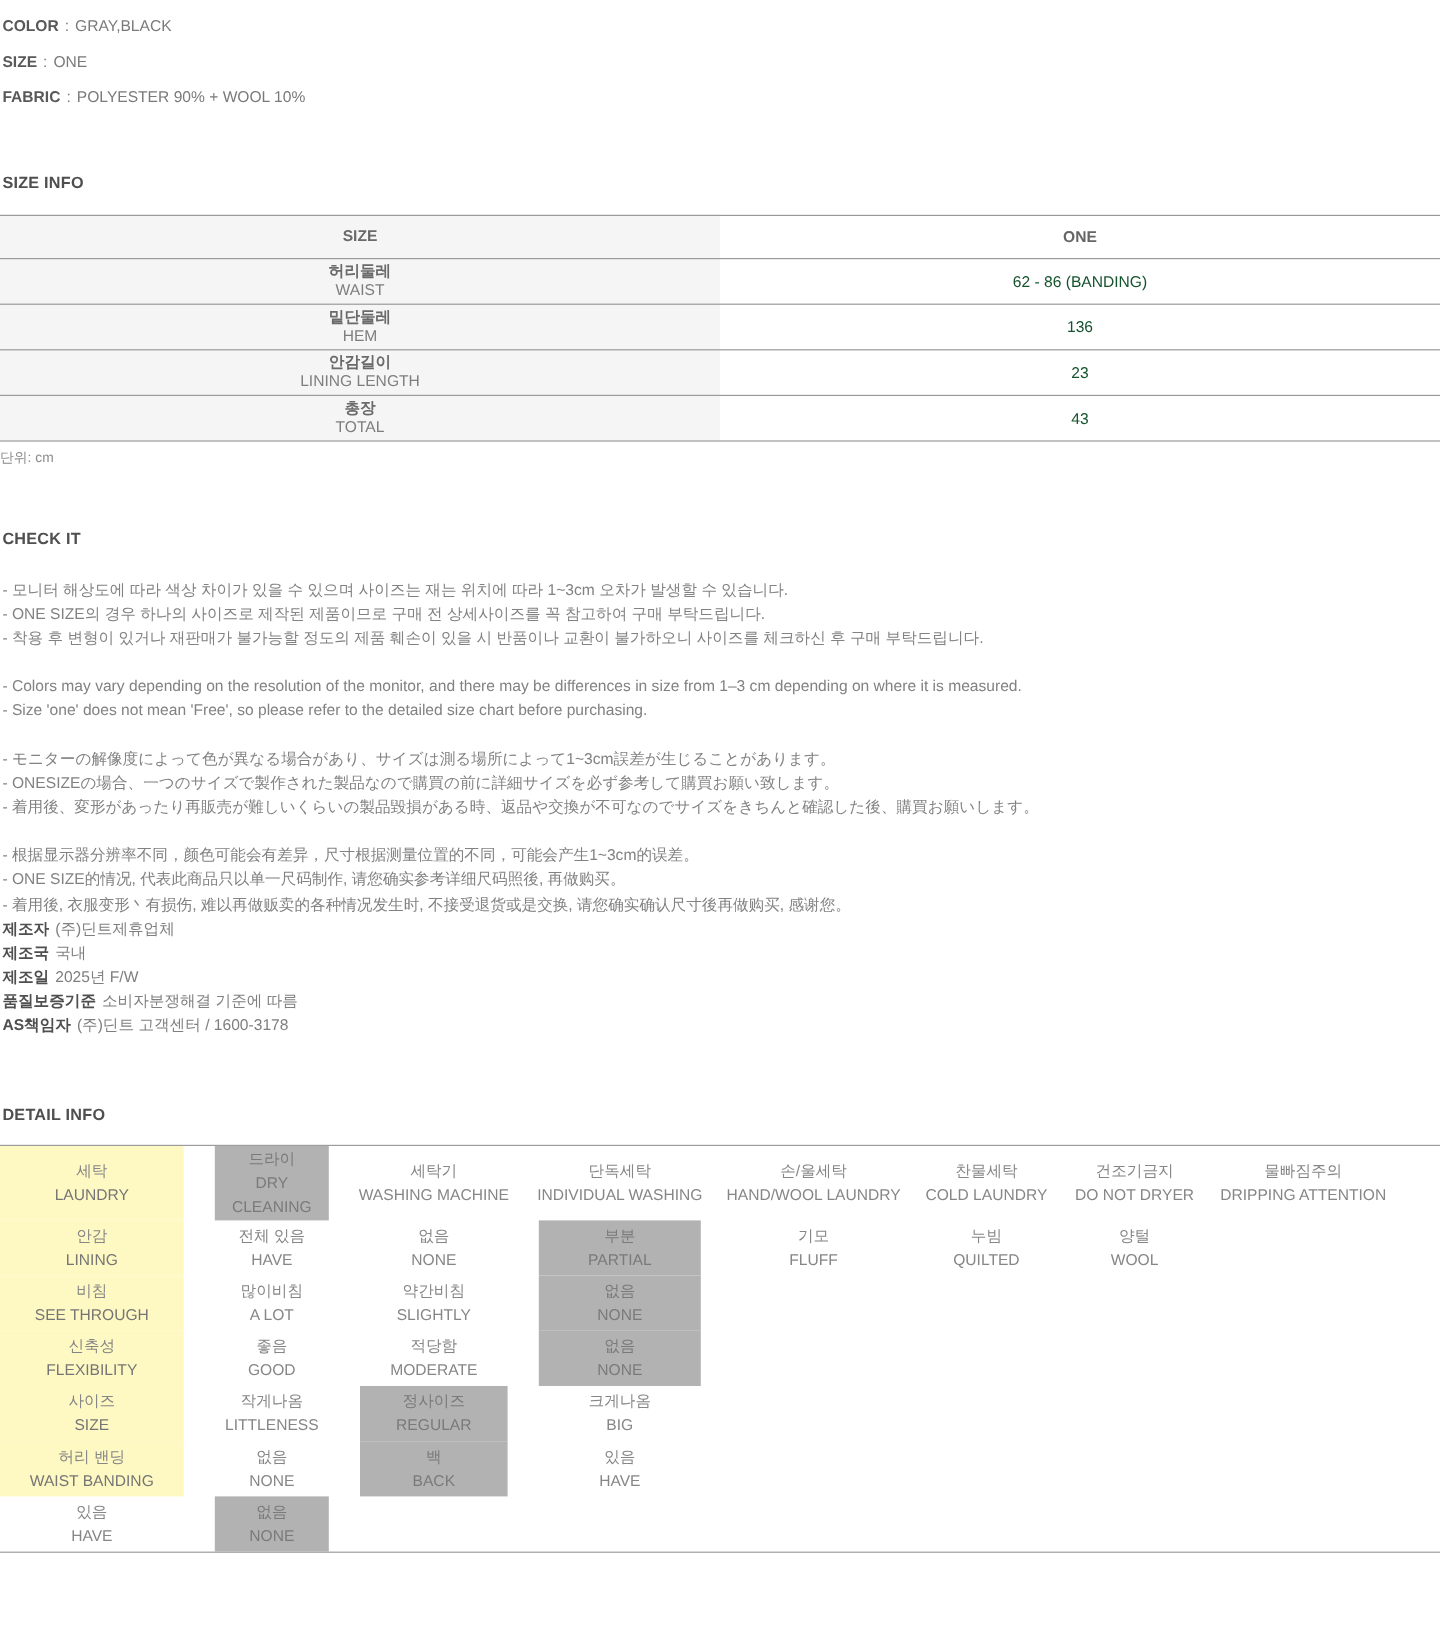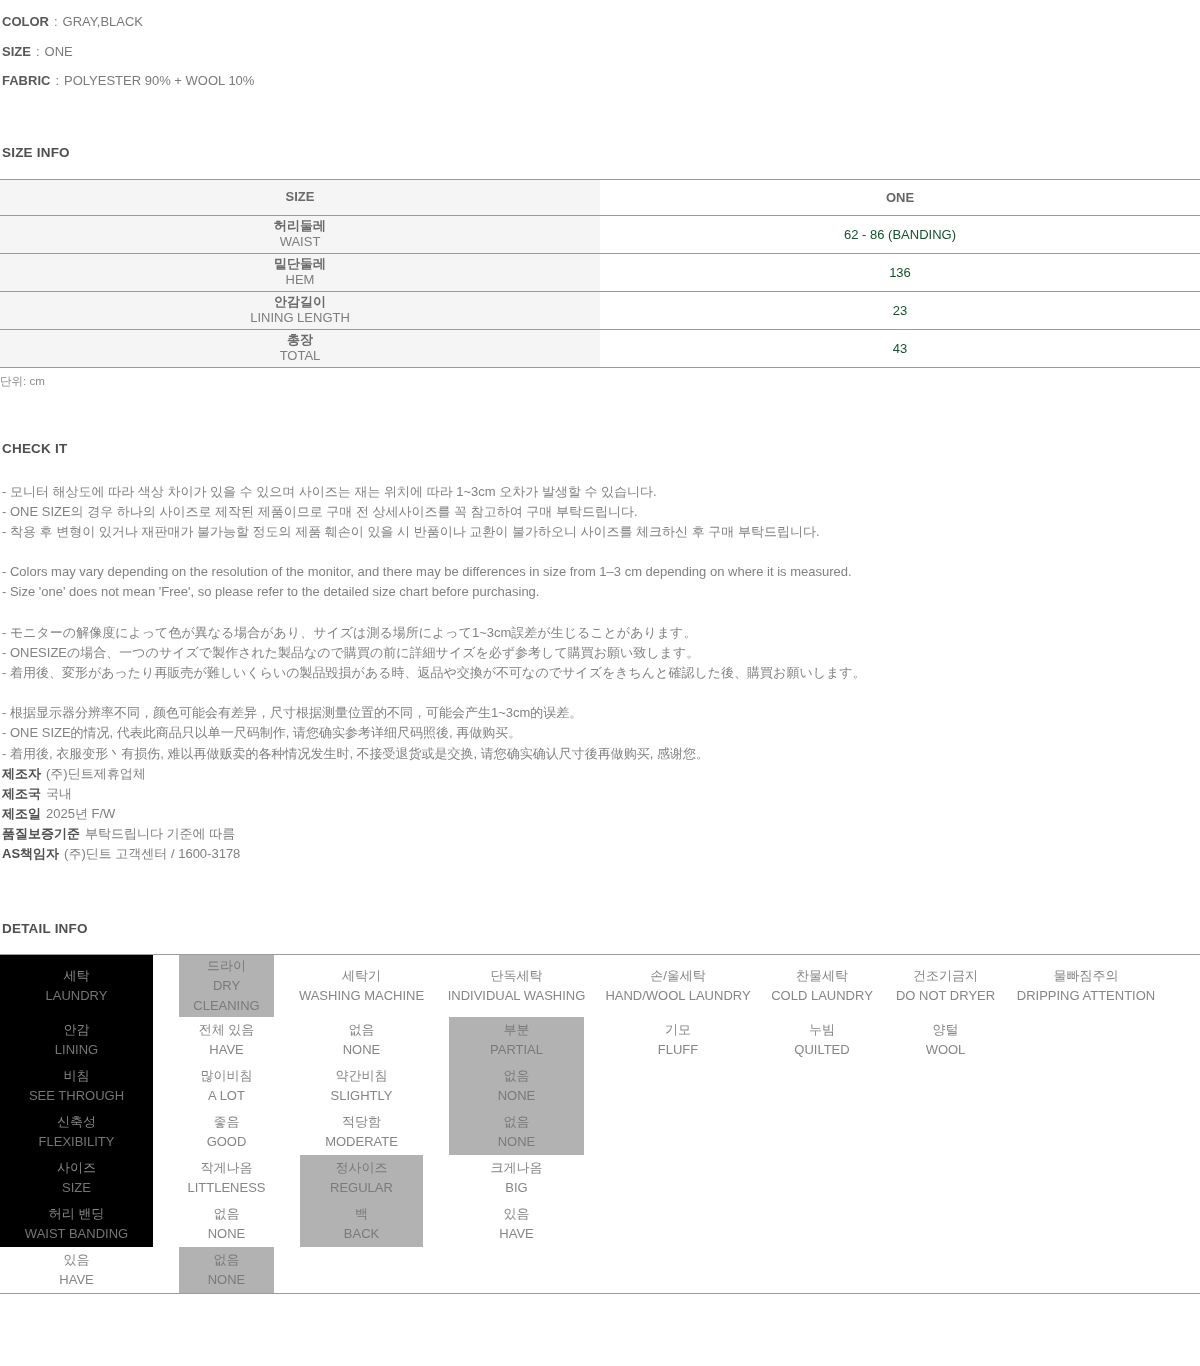--- a/index.html
+++ b/index.html
@@ -72,21 +72,21 @@
     column-gap:26px;
     height:46px;
   }
   .grid-row.header { height:62px; }
   .cell {
     display:flex; flex-direction:column; justify-content:center; align-items:center;
     text-align:center; font-size:13px; color:#868686; line-height:20px;
   }
   .cell .ko, .cell .en { white-space:nowrap; }
   .cell .en.wrap { white-space:normal; width:74px; }
-  .cell.lab { background:#000000; }
+  .cell.lab { background:#fef9c3; }
   .cell.lab .en { color:#757575; }
   .cell.hl { background:#b2b2b2; color:#7a7a7a; }
 </style>
 </head>
 <body>
 
 <div class="specs">
   <div class="spec-line">
     <span class="lbl">COLOR</span><span class="sep">:</span><span class="val">GRAY,BLACK</span>
   </div>
@@ -167,21 +167,21 @@
   <div class="mfr-line">
     <span class="lbl">제조자</span><span class="val">(주)딘트제휴업체</span>
   </div>
   <div class="mfr-line">
     <span class="lbl">제조국</span><span class="val">국내</span>
   </div>
   <div class="mfr-line">
     <span class="lbl">제조일</span><span class="val">2025년 F/W</span>
   </div>
   <div class="mfr-line">
-    <span class="lbl">품질보증기준</span><span class="val">부탁드립니다 기준에 따름</span>
+    <span class="lbl">품질보증기준</span><span class="val">소비자분쟁해결 기준에 따름</span>
   </div>
   <div class="mfr-line">
     <span class="lbl">AS책임자</span><span class="val">(주)딘트 고객센터 / 1600-3178</span>
   </div>
 </div>
 
 <div class="section-heading" id="detail-heading">DETAIL INFO</div>
 
 <div class="detail-grid-wrap">
 

